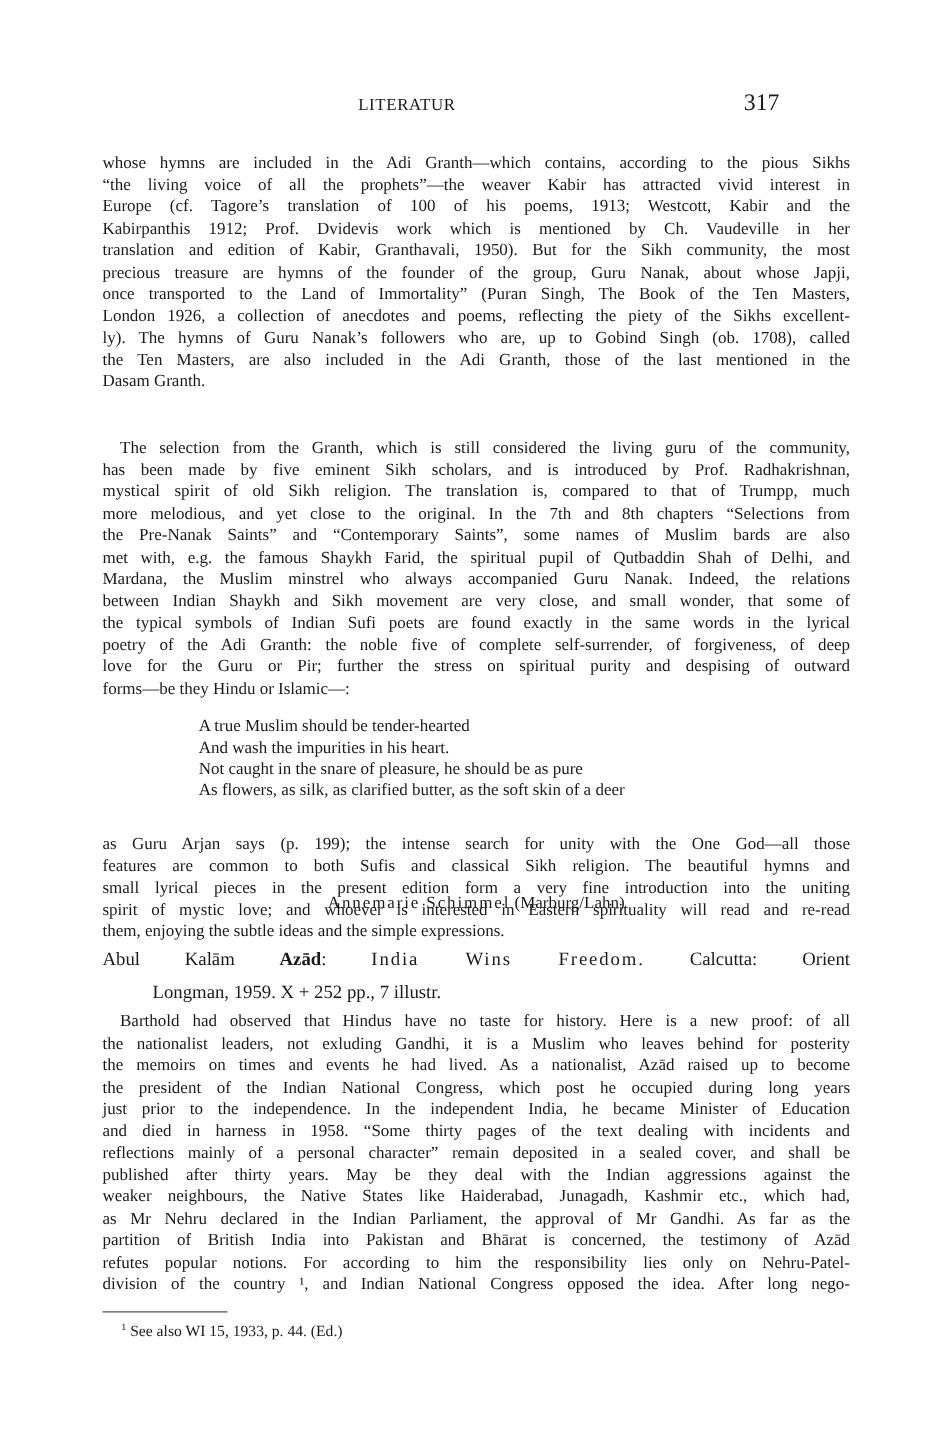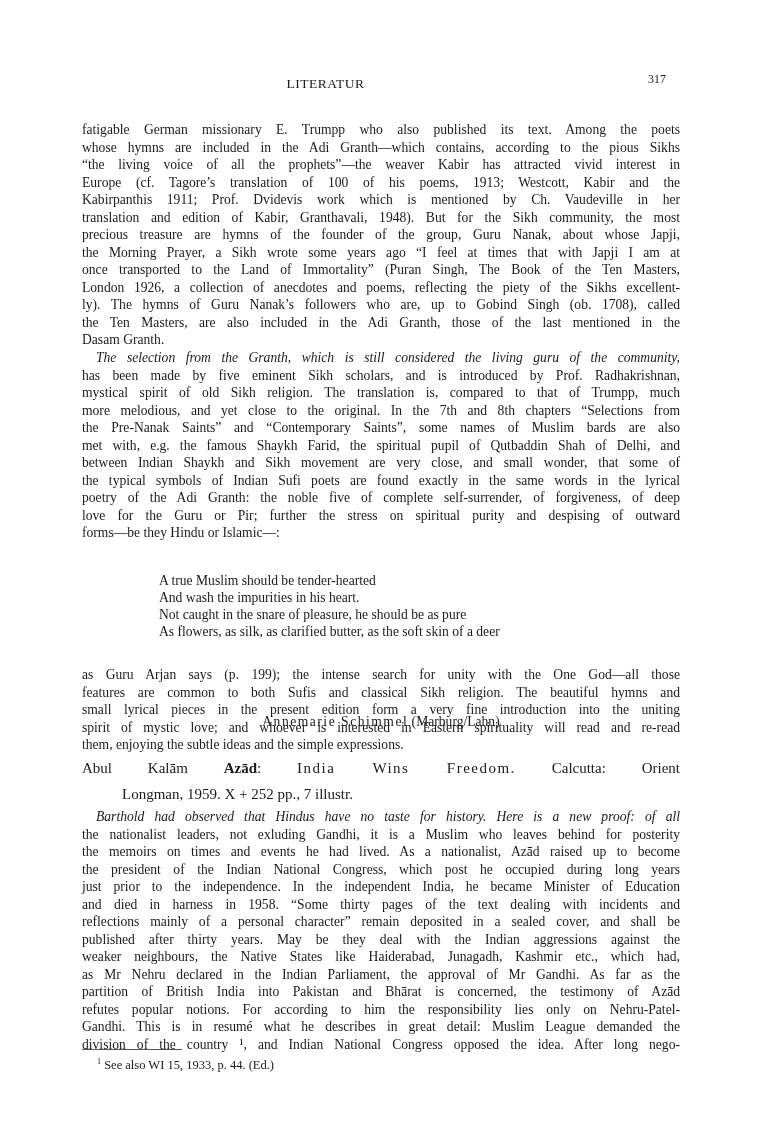--- a/index.html
+++ b/index.html
@@ -1,63 +1,62 @@
 <!DOCTYPE html>
 <html><head>
 <meta charset="utf-8">
 <style>
   html, body { margin: 0; padding: 0; background: #ffffff; }
   body { width: 760px; height: 1146px; position: relative; overflow: hidden;
          font-family: "Liberation Serif", "DejaVu Serif", serif; color: #1a1a1a; }
   .running-head { position: absolute; top: 76px; left: 0; width: 651px; text-align: center;
                   font-size: 13.5px; letter-spacing: 0.5px; }
-  .page-num { position: absolute; top: 72px; left: 648px; font-size: 12px; }
+  .page-num { position: absolute; top: 72px; left: 595px; font-size: 19px; }
   .block { position: absolute; left: 82px; width: 598px; font-size: 13.6px; line-height: 17.5px; }
   .line { display: block; white-space: nowrap; text-align: justify; text-align-last: justify; height: 17.5px; }
   .line.last { text-align-last: left; }
-  .indent { padding-left: 14px; font-style: italic; }
+  .indent { padding-left: 14px; }
   .verse { position: absolute; left: 159px; font-size: 13.6px; line-height: 17px; }
   .verse .line { text-align-last: left; height: 17px; }
   .sig { position: absolute; top: 714px; left: 82px; width: 598px; text-align: center; font-size: 13.6px; }
   .spaced { letter-spacing: 1.5px; }
   .heading { position: absolute; left: 82px; width: 598px; font-size: 15px; line-height: 26px; top: 755px; }
   .heading .line { height: 26px; }
   .heading .l2 { padding-left: 40px; text-align-last: left; }
   .footrule { position: absolute; top: 1049px; left: 82px; width: 100px; border-top: 1px solid #555; }
   .footnote { position: absolute; top: 1058px; left: 97px; font-size: 12.5px; }
   sup { font-size: 8px; vertical-align: super; line-height: 0; }
 </style>
 </head>
 <body>
 
 <div class="running-head">LITERATUR</div>
 <div class="page-num">317</div>
 
 <div class="block" id="p1" style="top:121px;">
-    <span class="line">fatigable German missionary E. Trumpp who also published its text. Among the poets</span>
     <span class="line">whose hymns are included in the Adi Granth—which contains, according to the pious Sikhs</span>
     <span class="line">“the living voice of all the prophets”—the weaver Kabir has attracted vivid interest in</span>
     <span class="line">Europe (cf. Tagore’s translation of 100 of his poems, 1913; Westcott, Kabir and the</span>
-    <span class="line">Kabirpanthis 1911; Prof. Dvidevis work which is mentioned by Ch. Vaudeville in her</span>
-    <span class="line">translation and edition of Kabir, Granthavali, 1948). But for the Sikh community, the most</span>
+    <span class="line">Kabirpanthis 1912; Prof. Dvidevis work which is mentioned by Ch. Vaudeville in her</span>
+    <span class="line">translation and edition of Kabir, Granthavali, 1950). But for the Sikh community, the most</span>
     <span class="line">precious treasure are hymns of the founder of the group, Guru Nanak, about whose Japji,</span>
-    <span class="line">the Morning Prayer, a Sikh wrote some years ago “I feel at times that with Japji I am at</span>
     <span class="line">once transported to the Land of Immortality” (Puran Singh, The Book of the Ten Masters,</span>
     <span class="line">London 1926, a collection of anecdotes and poems, reflecting the piety of the Sikhs excellent-</span>
     <span class="line">ly). The hymns of Guru Nanak’s followers who are, up to Gobind Singh (ob. 1708), called</span>
     <span class="line">the Ten Masters, are also included in the Adi Granth, those of the last mentioned in the</span>
     <span class="line last">Dasam Granth.</span>
   </div>
 <div class="block" id="p2" style="top:349px;">
     <span class="line indent">The selection from the Granth, which is still considered the living guru of the community,</span>
     <span class="line">has been made by five eminent Sikh scholars, and is introduced by Prof. Radhakrishnan,</span>
     <span class="line">mystical spirit of old Sikh religion. The translation is, compared to that of Trumpp, much</span>
     <span class="line">more melodious, and yet close to the original. In the 7th and 8th chapters “Selections from</span>
     <span class="line">the Pre-Nanak Saints” and “Contemporary Saints”, some names of Muslim bards are also</span>
     <span class="line">met with, e.g. the famous Shaykh Farid, the spiritual pupil of Qutbaddin Shah of Delhi, and</span>
+    <span class="line">Mardana, the Muslim minstrel who always accompanied Guru Nanak. Indeed, the relations</span>
     <span class="line">between Indian Shaykh and Sikh movement are very close, and small wonder, that some of</span>
     <span class="line">the typical symbols of Indian Sufi poets are found exactly in the same words in the lyrical</span>
     <span class="line">poetry of the Adi Granth: the noble five of complete self-surrender, of forgiveness, of deep</span>
     <span class="line">love for the Guru or Pir; further the stress on spiritual purity and despising of outward</span>
     <span class="line last">forms—be they Hindu or Islamic—:</span>
   </div>
 <div class="verse" id="verse" style="top:572px;">
     <span class="line">A true Muslim should be tender-hearted</span>
     <span class="line">And wash the impurities in his heart.</span>
     <span class="line">Not caught in the snare of pleasure, he should be as pure</span>
@@ -89,21 +88,20 @@
     <span class="line">the memoirs on times and events he had lived. As a nationalist, Azād raised up to become</span>
     <span class="line">the president of the Indian National Congress, which post he occupied during long years</span>
     <span class="line">just prior to the independence. In the independent India, he became Minister of Education</span>
     <span class="line">and died in harness in 1958. “Some thirty pages of the text dealing with incidents and</span>
     <span class="line">reflections mainly of a personal character” remain deposited in a sealed cover, and shall be</span>
     <span class="line">published after thirty years. May be they deal with the Indian aggressions against the</span>
     <span class="line">weaker neighbours, the Native States like Haiderabad, Junagadh, Kashmir etc., which had,</span>
     <span class="line">as Mr Nehru declared in the Indian Parliament, the approval of Mr Gandhi. As far as the</span>
     <span class="line">partition of British India into Pakistan and Bhārat is concerned, the testimony of Azād</span>
     <span class="line">refutes popular notions. For according to him the responsibility lies only on Nehru-Patel-</span>
-    <span class="line">Gandhi. This is in resumé what he describes in great detail: Muslim League demanded the</span>
     <span class="line">division of the country ¹, and Indian National Congress opposed the idea. After long nego-</span>
   </div>
 
 <div class="footrule"></div>
 <div class="footnote">
   <sup>1</sup>
   <span>See also WI 15, 1933, p. 44. (Ed.)</span>
 </div>
 
 </body></html>

